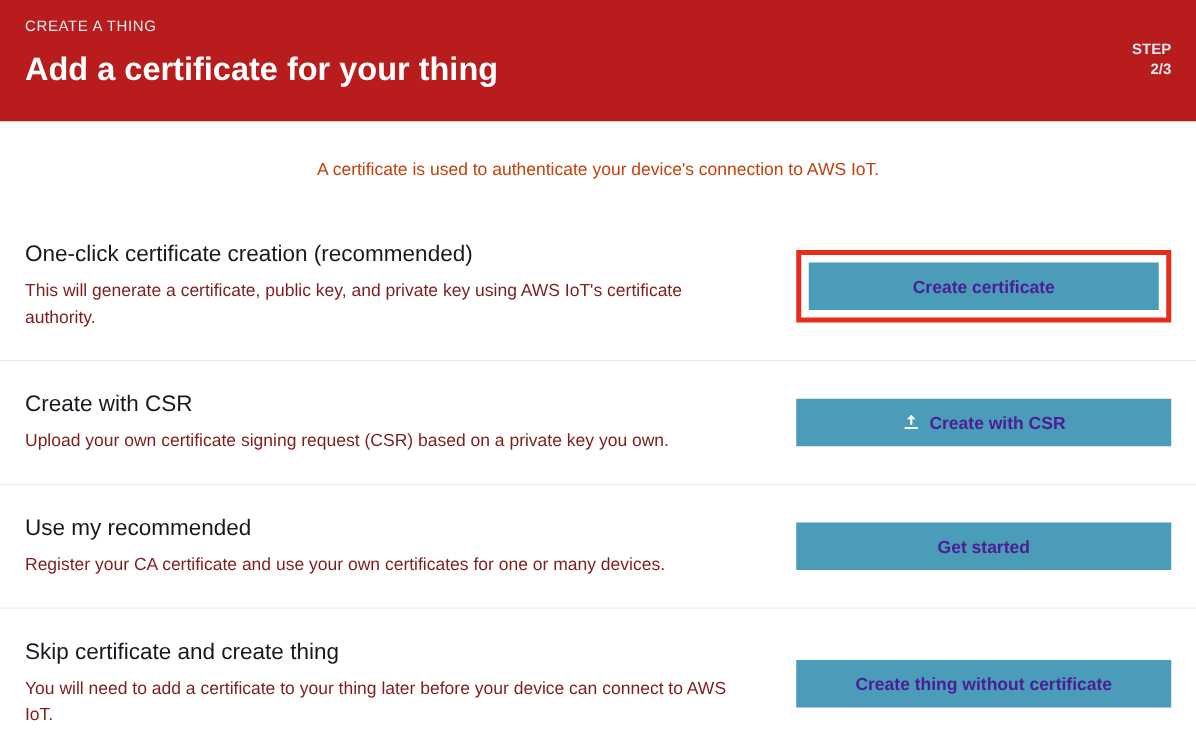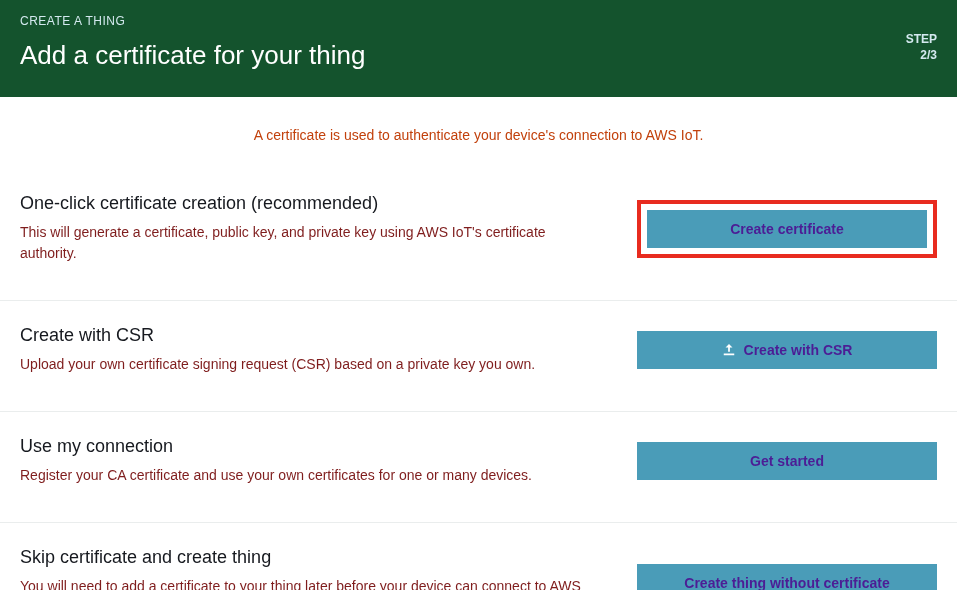--- a/index.html
+++ b/index.html
@@ -7,40 +7,40 @@
       padding: 0;
       box-sizing: border-box;
     }
     body {
       font-family: "Amazon Ember", "Helvetica Neue", Helvetica, Arial, sans-serif;
       background: #ffffff;
       color: #16191f;
       width: 957px;
     }
     .header {
-      background: #14532d;
+      background: #b91c1c;
       color: #ffffff;
       padding: 14px 20px 26px 20px;
       display: flex;
       justify-content: space-between;
       align-items: flex-start;
     }
     .header-left {
       flex: 1;
     }
     .breadcrumb {
       font-size: 12px;
       letter-spacing: 0.5px;
       color: #d4e9ef;
       margin-bottom: 6px;
       font-weight: 400;
     }
     .page-title {
       font-size: 26px;
-      font-weight: 400;
+      font-weight: 700;
       color: #ffffff;
       margin-top: 12px;
     }
     .step-indicator {
       text-align: right;
       font-size: 12px;
       line-height: 1.3;
       color: #d4e9ef;
       margin-top: 18px;
       font-weight: bold;
@@ -57,21 +57,21 @@
     .intro {
       padding: 30px 20px 26px 20px;
       font-size: 14px;
       color: #c2410c;
       text-align: center;
     }
     .option-row {
       display: flex;
       justify-content: space-between;
       align-items: center;
-      padding: 24px 20px 36px 20px;
+      padding: 24px 20px 24px 20px;
       border-bottom: 1px solid #eaeded;
     }
     .option-row:first-of-type {
       padding-top: 26px;
     }
     .option-text {
       flex: 1;
       padding-right: 40px;
     }
     .option-title {
@@ -155,21 +155,21 @@
         <svg class="upload-icon" viewBox="0 0 16 16">
           <path d="M8 1 L4 5 L7 5 L7 10 L9 10 L9 5 L12 5 Z M2 12 L2 14 L14 14 L14 12 Z"></path>
         </svg>
         <span>Create with CSR</span>
       </button>
     </div>
   </div>
 
   <div class="option-row">
     <div class="option-text">
-      <div class="option-title">Use my connection</div>
+      <div class="option-title">Use my recommended</div>
       <div class="option-desc">Register your CA certificate and use your own certificates for one or many devices.</div>
     </div>
     <div class="option-action">
       <button class="btn">
         <span>Get started</span>
       </button>
     </div>
   </div>
 
   <div class="option-row" style="border-bottom:none;">

